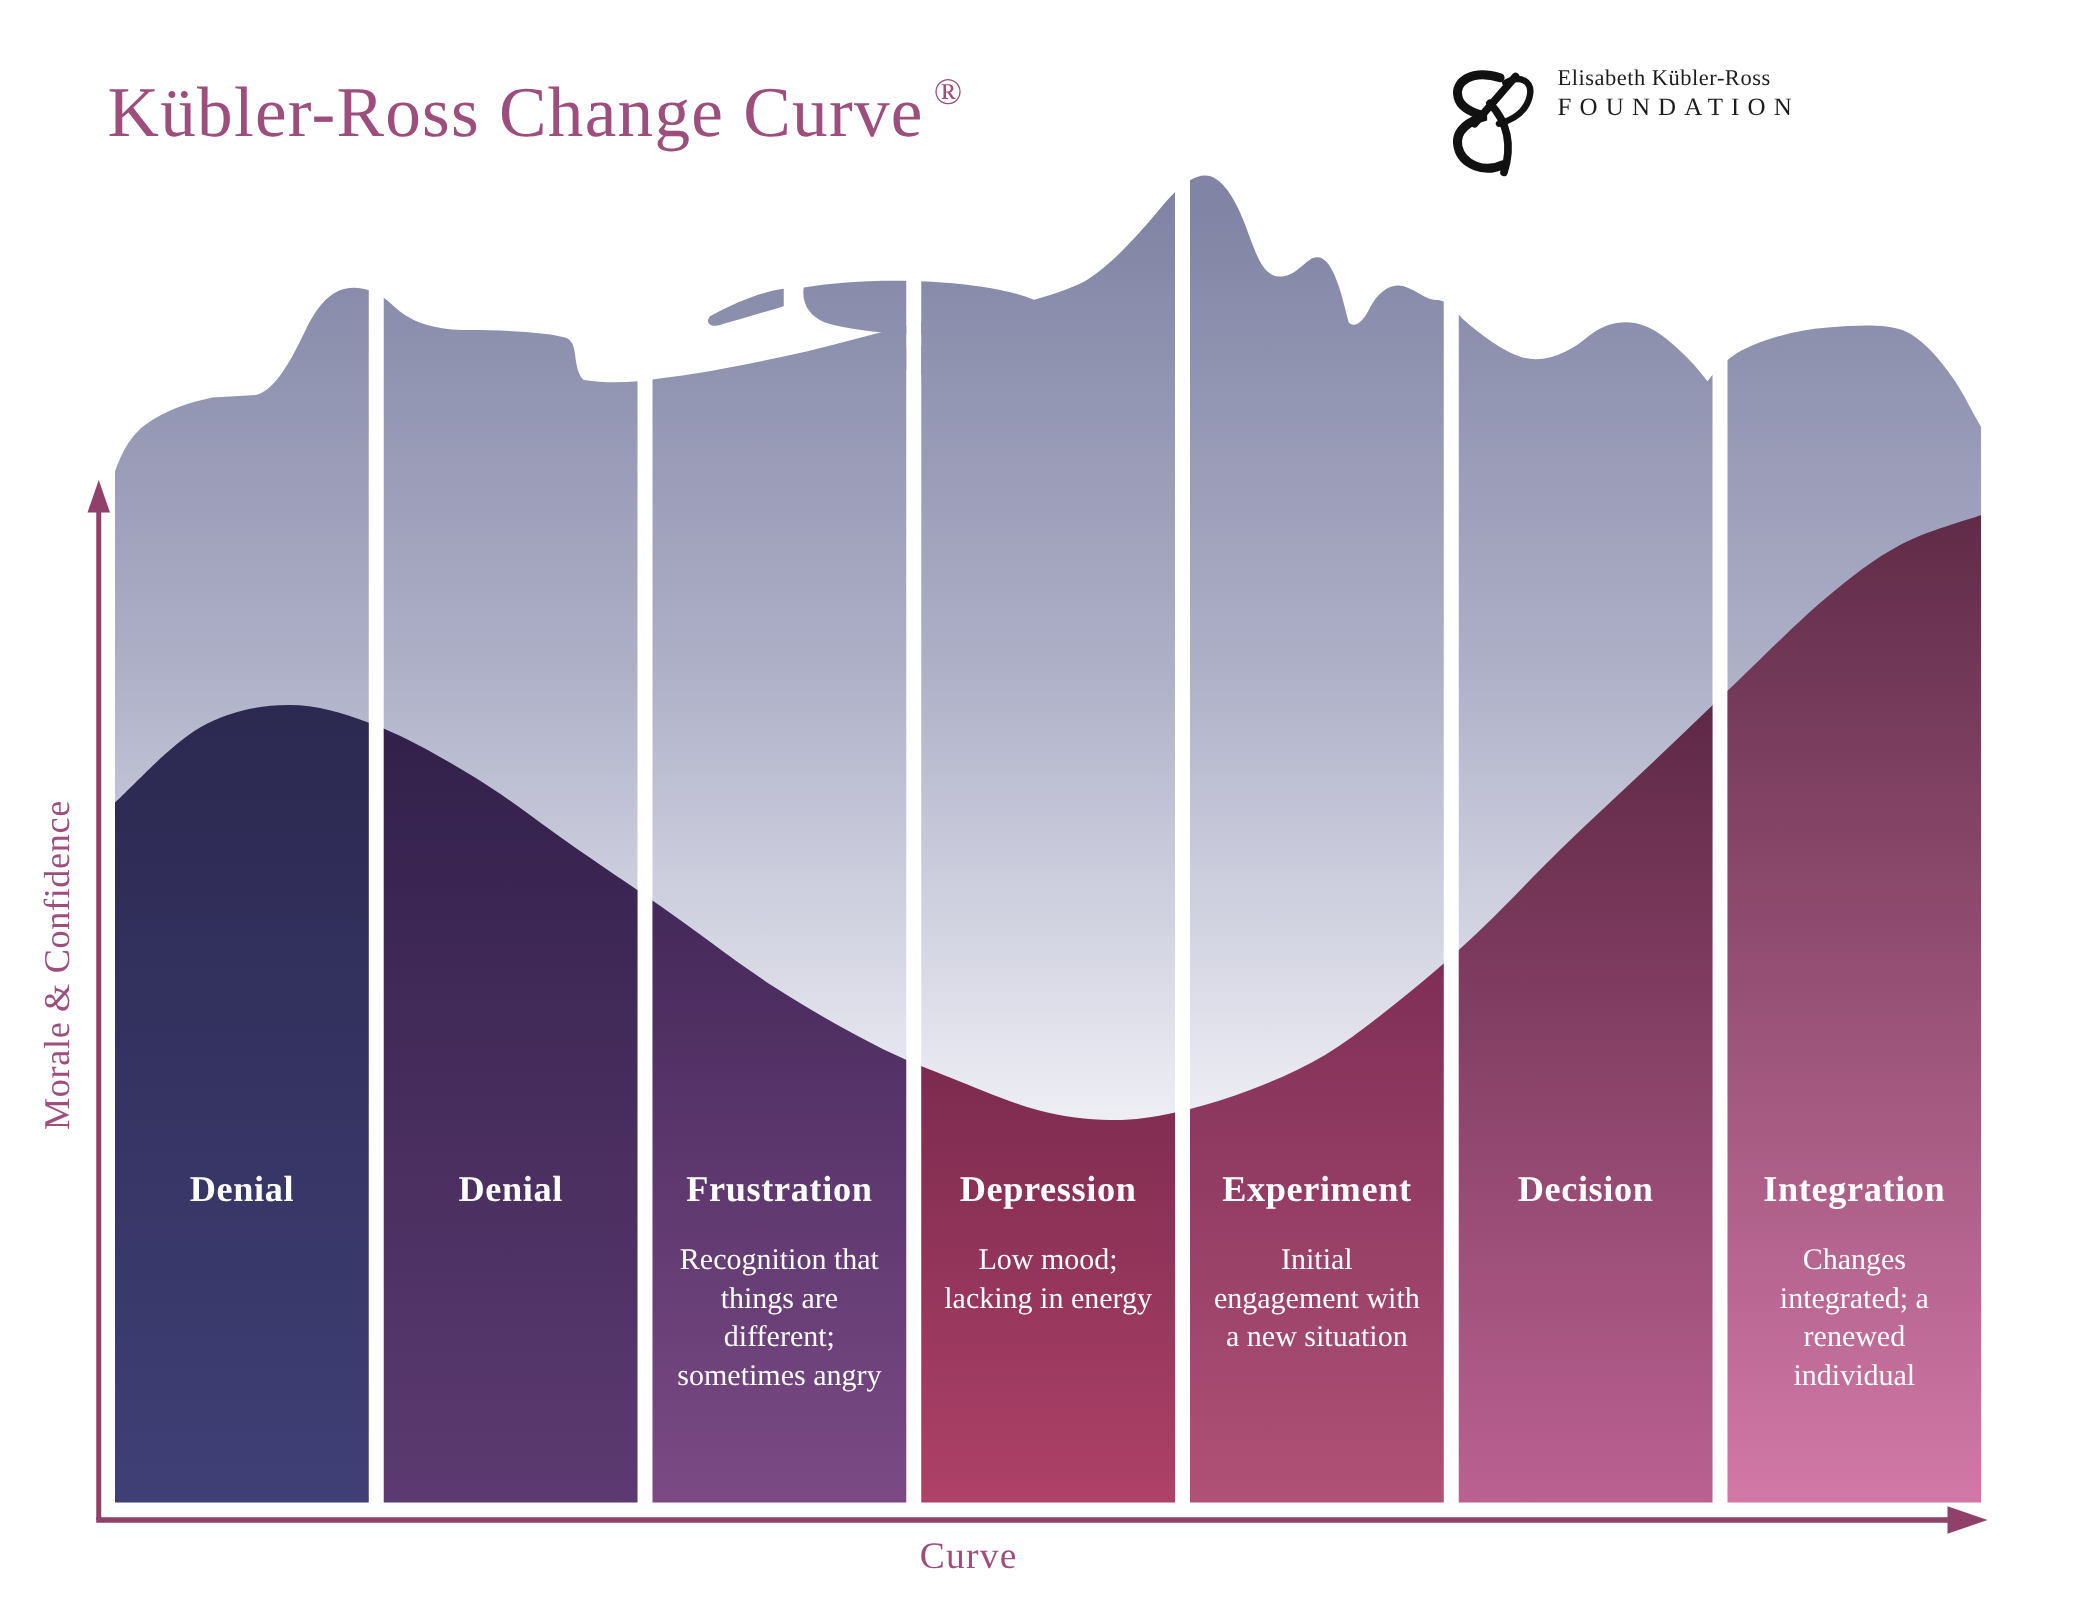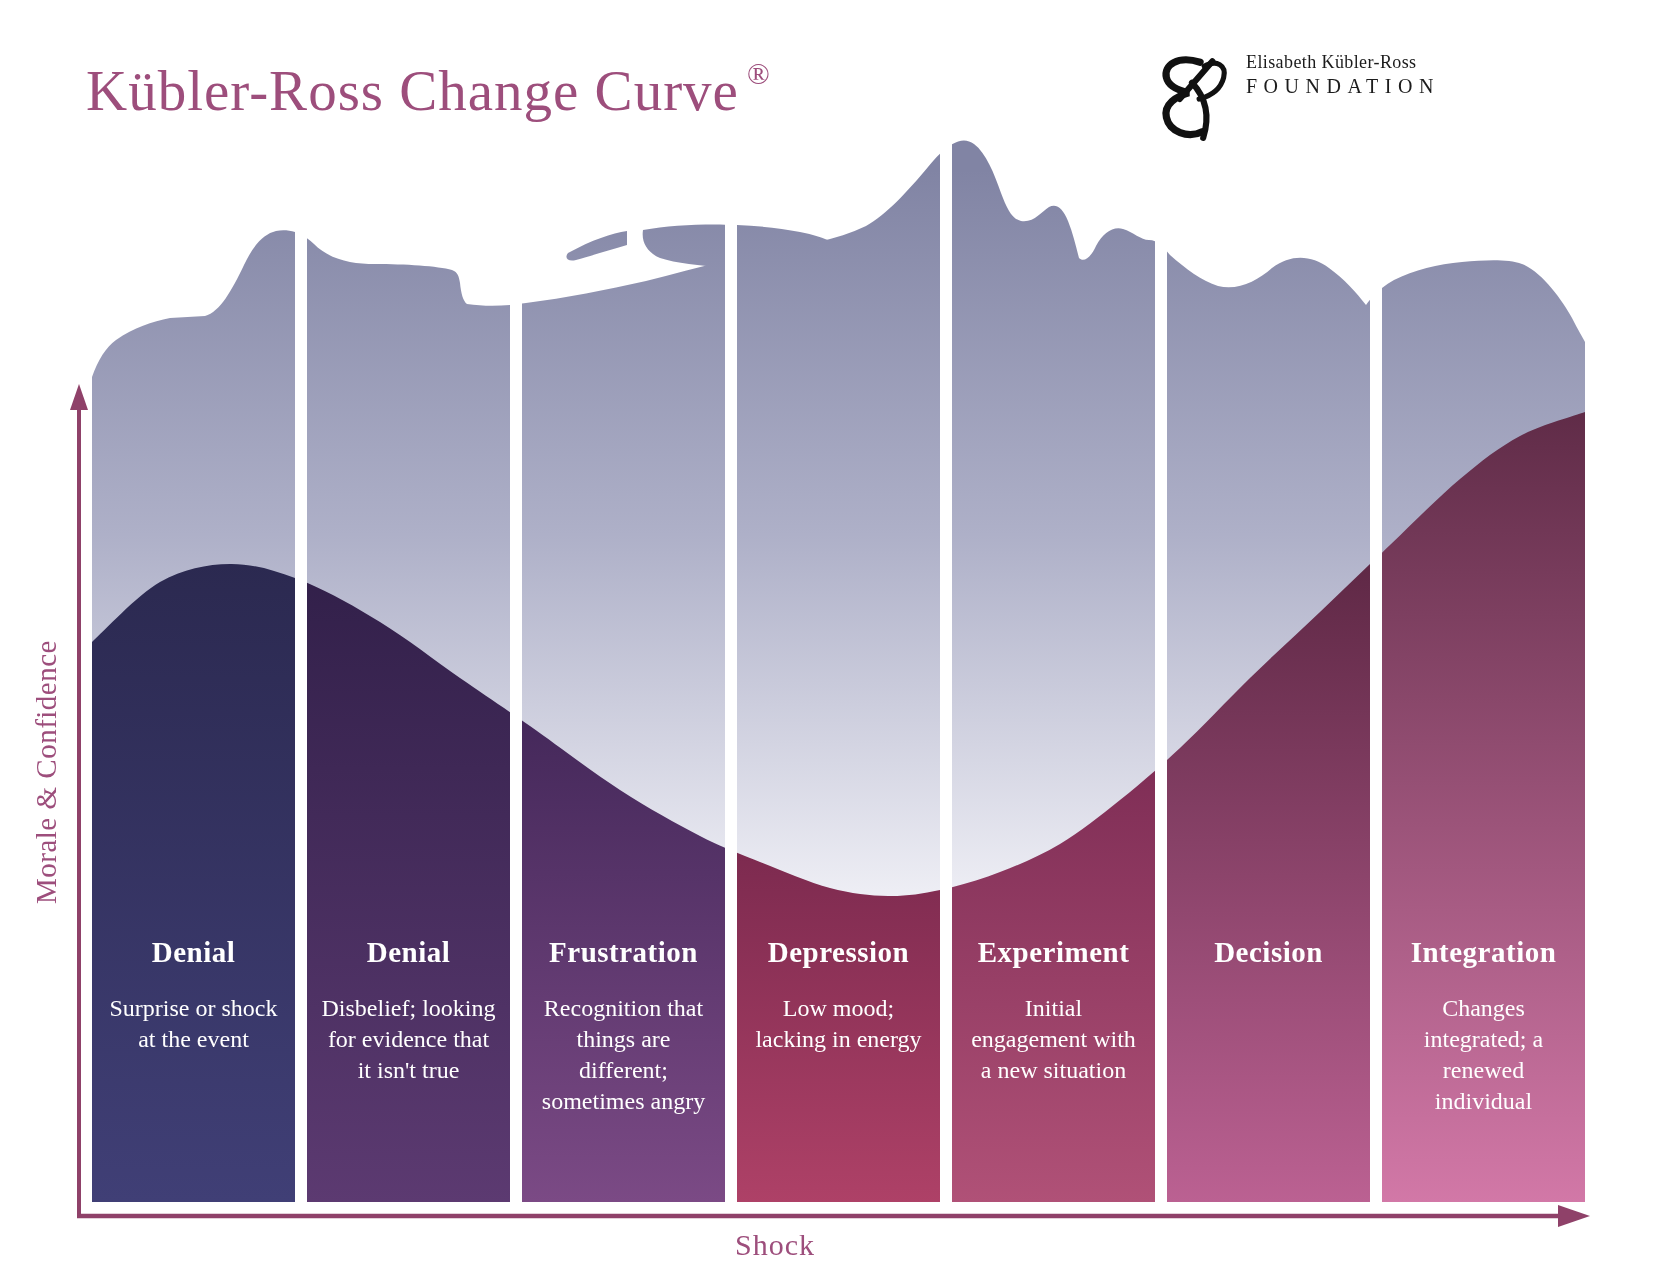--- a/index.html
+++ b/index.html
@@ -178,29 +178,27 @@
       <path d="M38 30 C51 44 56 62 49 84" fill="none" stroke="#111111" stroke-width="6" stroke-linecap="round"></path>
       <path d="M50 14 C62 7 72 13 69 25 C66 37 56 43 45 46" fill="none" stroke="#111111" stroke-width="5" stroke-linecap="round"></path>
     </svg>
     <div class="logotext">
       <div class="line1">Elisabeth Kübler-Ross</div>
       <div class="line2">FOUNDATION</div>
     </div>
   </div>
 
   <div class="ylabel">Morale &amp; Confidence</div>
-  <div class="xlabel">Shock</div>
+  <div class="xlabel">Curve</div>
 
   <div class="stage" style="--i:0">
     <h3 class="stage-name">Denial</h3>
-    <p class="stage-desc">Surprise or shock at the event</p>
   </div>
   <div class="stage" style="--i:1">
     <h3 class="stage-name">Denial</h3>
-    <p class="stage-desc">Disbelief; looking for evidence that it isn't true</p>
   </div>
   <div class="stage" style="--i:2">
     <h3 class="stage-name">Frustration</h3>
     <p class="stage-desc">Recognition that things are different; sometimes angry</p>
   </div>
   <div class="stage" style="--i:3">
     <h3 class="stage-name">Depression</h3>
     <p class="stage-desc">Low mood; lacking in energy</p>
   </div>
   <div class="stage" style="--i:4">

